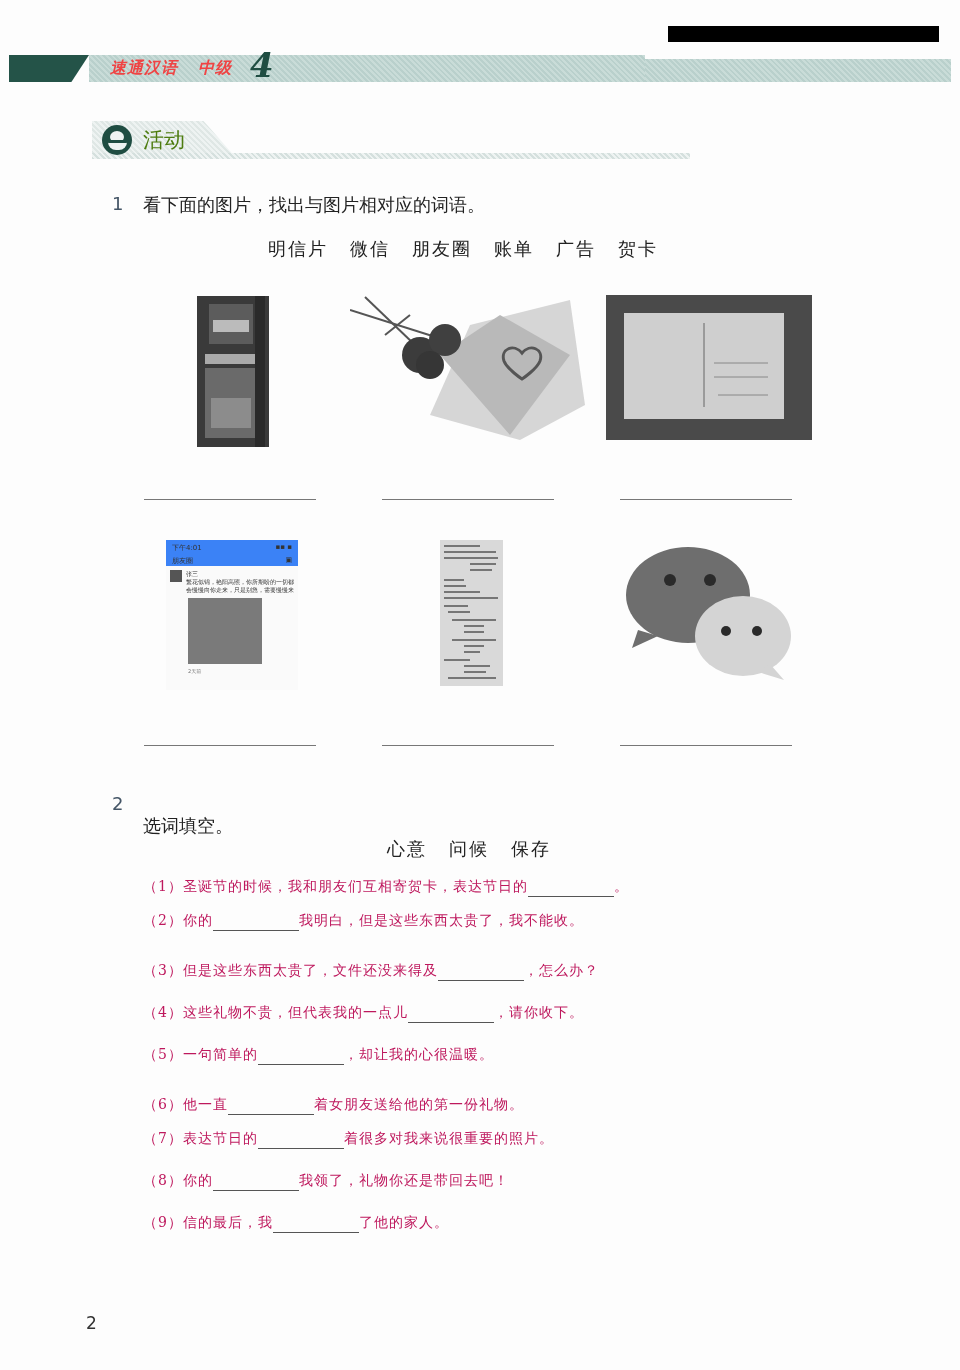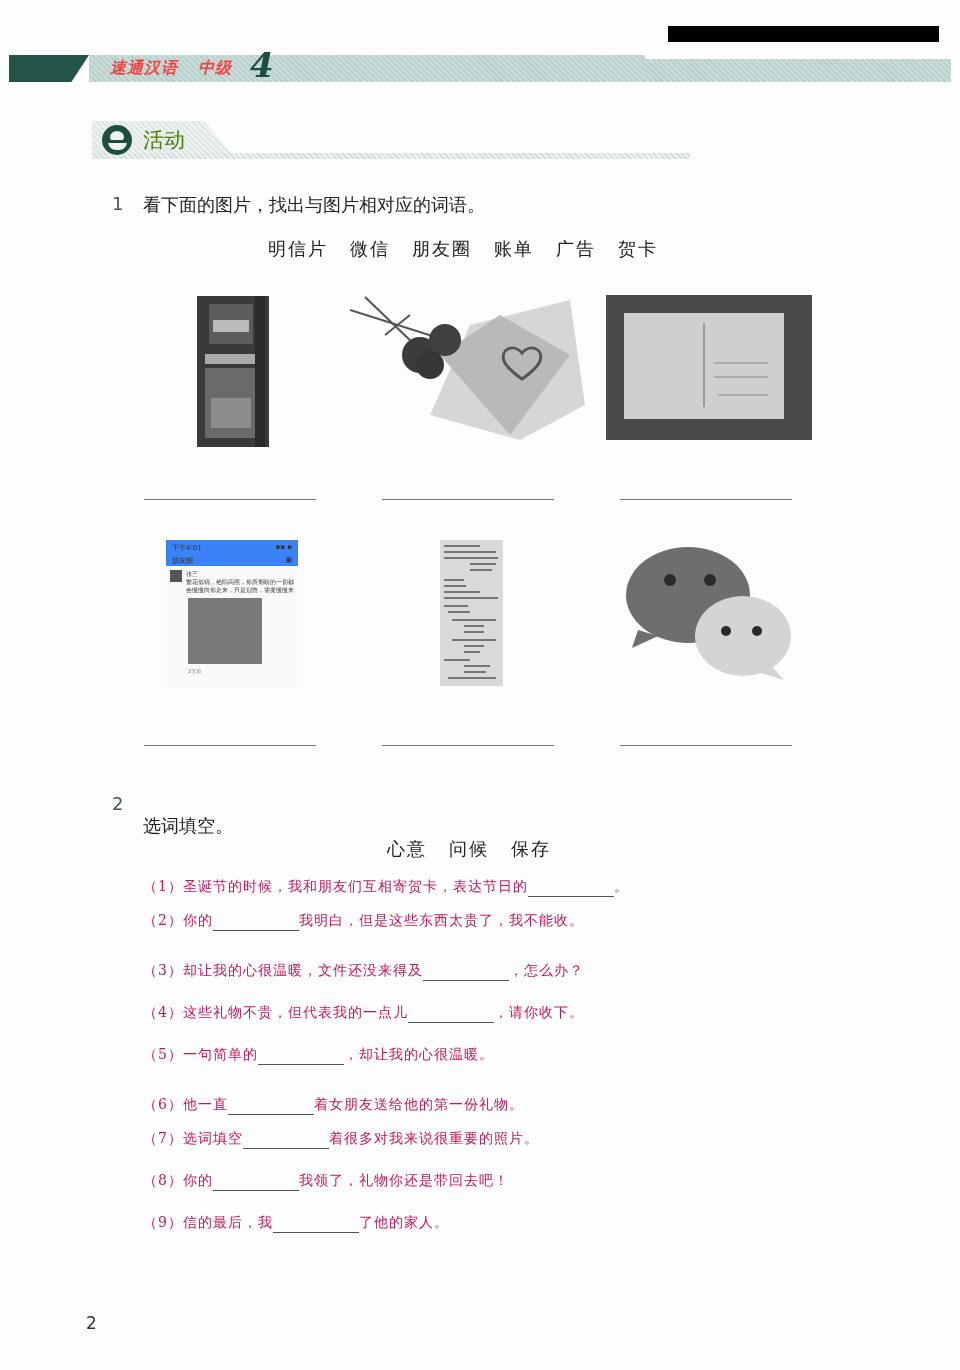--- a/index.html
+++ b/index.html
@@ -188,33 +188,33 @@
   <span>心意</span><span>问候</span><span>保存</span>
 </div>
 
 <div class="ex" style="top:878px;">
   <span>（1）</span><span>圣诞节的时候，我和朋友们互相寄贺卡，表达节日的</span><span class="blank"></span><span>。</span>
 </div>
 <div class="ex" style="top:912px;">
   <span>（2）</span><span>你的</span><span class="blank"></span><span>我明白，但是这些东西太贵了，我不能收。</span>
 </div>
 <div class="ex" style="top:962px;">
-  <span>（3）</span><span>却让我的心很温暖，文件还没来得及</span><span class="blank"></span><span>，怎么办？</span>
+  <span>（3）</span><span>但是这些东西太贵了，文件还没来得及</span><span class="blank"></span><span>，怎么办？</span>
 </div>
 <div class="ex" style="top:1004px;">
   <span>（4）</span><span>这些礼物不贵，但代表我的一点儿</span><span class="blank"></span><span>，请你收下。</span>
 </div>
 <div class="ex" style="top:1046px;">
   <span>（5）</span><span>一句简单的</span><span class="blank"></span><span>，却让我的心很温暖。</span>
 </div>
 <div class="ex" style="top:1088px;margin-top:8px;">
   <span>（6）</span><span>他一直</span><span class="blank"></span><span>着女朋友送给他的第一份礼物。</span>
 </div>
 <div class="ex" style="top:1130px;">
-  <span>（7）</span><span>选词填空</span><span class="blank"></span><span>着很多对我来说很重要的照片。</span>
+  <span>（7）</span><span>表达节日的</span><span class="blank"></span><span>着很多对我来说很重要的照片。</span>
 </div>
 <div class="ex" style="top:1172px;">
   <span>（8）</span><span>你的</span><span class="blank"></span><span>我领了，礼物你还是带回去吧！</span>
 </div>
 <div class="ex" style="top:1214px;">
   <span>（9）</span><span>信的最后，我</span><span class="blank"></span><span>了他的家人。</span>
 </div>
 
 <div class="page-num">2</div>
 

